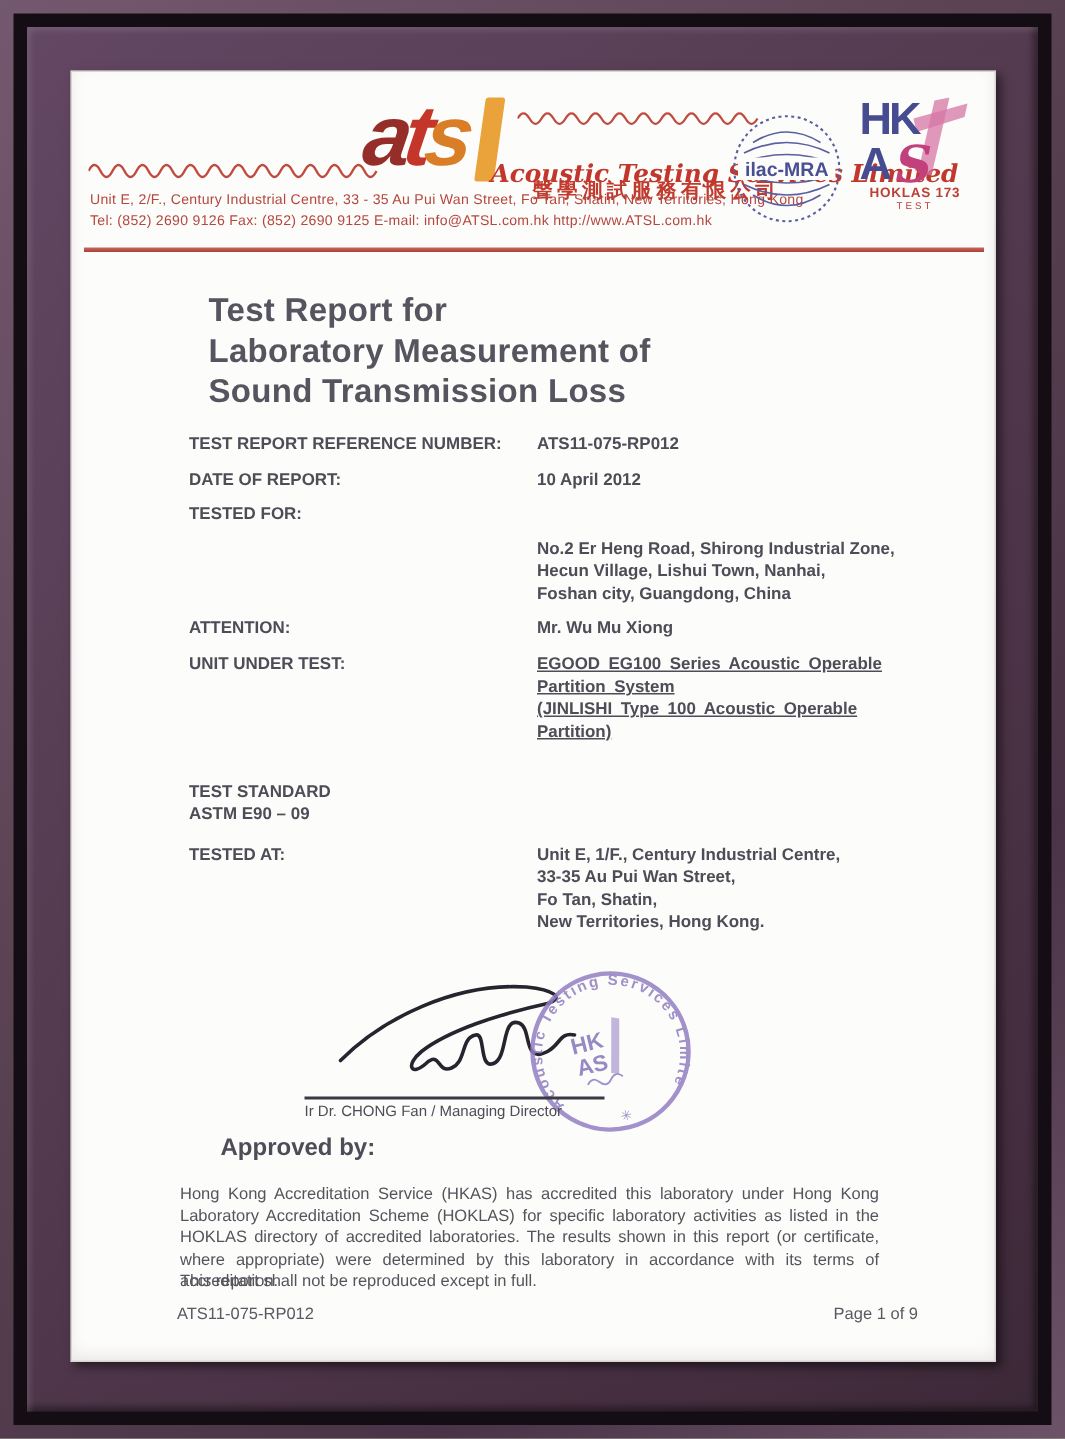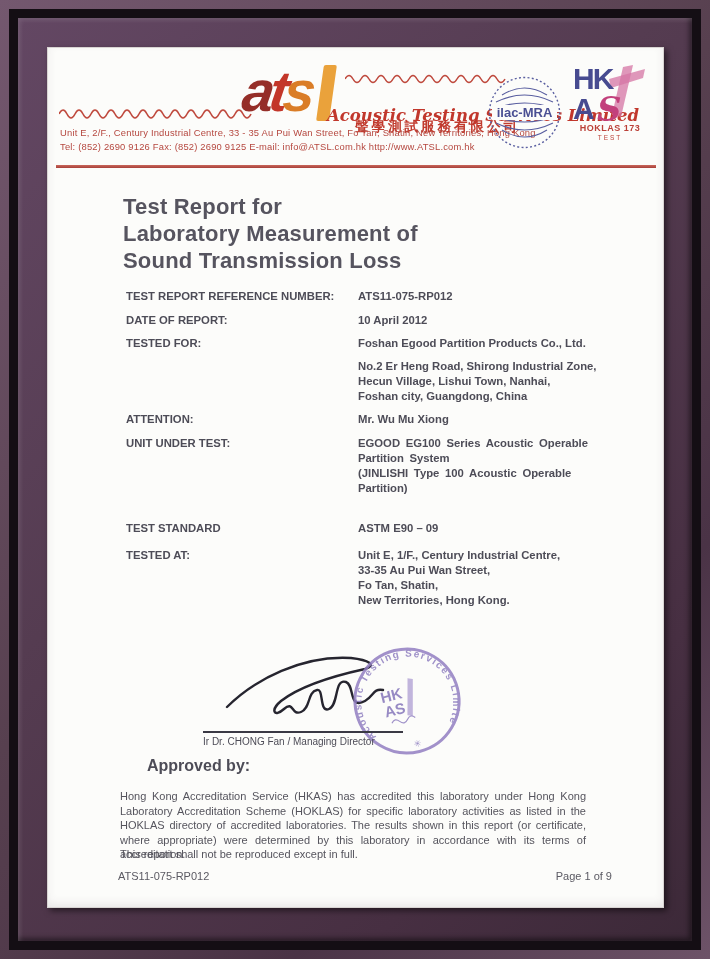--- a/index.html
+++ b/index.html
@@ -24,28 +24,28 @@
   .company-zh{left:308px;top:40px;font-size:13.5px;font-weight:bold;color:#c13a2d;letter-spacing:3px;white-space:nowrap;margin-top:31px;}
   .company-en{left:280px;top:59px;font:italic bold 16.5px "DejaVu Serif",serif;color:#c1372c;white-space:nowrap;}
   .addr{left:13px;font-size:9.4px;color:#b5473f;letter-spacing:.2px;white-space:nowrap;}
   .addr1{top:80px;} .addr2{top:94px;}
   .red-rule{left:9px;top:118px;width:600px;height:3px;background:linear-gradient(#c9685c,#a83f39);}
   .hoklas-txt{left:524px;top:76px;width:78px;text-align:center;font-size:9px;font-weight:bold;
     color:#bb4038;letter-spacing:.5px;}
   .hoklas-sub{left:524px;top:87px;width:78px;text-align:center;font-size:6.5px;color:#bb4038;letter-spacing:2px;}
 
   
-  .title{left:76px;top:146px;font-size:22px;font-weight:bold;line-height:27px;color:#56545f;
+  .title{left:92px;top:146px;font-size:22px;font-weight:bold;line-height:27px;color:#56545f;
     white-space:pre-line;letter-spacing:.2px;}
   .details{left:79px;top:242px;width:486px;}
   .drow{display:flex;font-size:11.3px;font-weight:bold;line-height:15px;color:#4d4c57;}
   .dlabel{width:232px;flex:none;}
   .dvalue{flex:1;white-space:pre-line;}
-  .spread{word-spacing:2.5px;}
-  .mb9{margin-bottom:9px;} .mb8{margin-bottom:8px;align-items:center;} .mb25{margin-bottom:25px;} .mb12{margin-bottom:12px;}
+  .spread{word-spacing:2.5px;text-decoration:underline;}
+  .mb9{margin-bottom:9px;} .mb8{margin-bottom:8px;align-items:center;} .mb25{margin-bottom:25px;} .mb12{margin-bottom:12px;flex-direction:column;}
 
   
   .approved{left:100px;top:664px;font-size:16px;font-weight:bold;margin-top:46px;}
   .sig-line{left:156px;top:684px;width:200px;border-top:2px solid #3a3944;}
   .signer{left:156px;top:689px;font-size:10px;font-weight:normal;}
   .credentials{left:156px;top:704px;font-size:11.5px;font-weight:bold;white-space:pre-line;line-height:15px;}
   .sig-svg{left:168px;top:596px;}
   .stamp{left:304px;top:598px;transform:rotate(-14deg);opacity:.85;}
 
   
@@ -114,21 +114,20 @@
           <div class="drow mb9">
             <div class="dlabel">TEST REPORT REFERENCE NUMBER:</div>
             <div class="dvalue">ATS11-075-RP012</div>
           </div>
           <div class="drow mb8">
             <div class="dlabel">DATE OF REPORT:</div>
             <div class="dvalue">10 April 2012</div>
           </div>
           <div class="drow mb8">
             <div class="dlabel">TESTED FOR:</div>
-            <div class="dvalue">Foshan Egood Partition Products Co., Ltd.</div>
           </div>
           <div class="drow mb8">
             <div class="dlabel"></div>
             <div class="dvalue">No.2 Er Heng Road, Shirong Industrial Zone,
 Hecun Village, Lishui Town, Nanhai,
 Foshan city, Guangdong, China</div>
           </div>
           <div class="drow mb9">
             <div class="dlabel">ATTENTION:</div>
             <div class="dvalue">Mr. Wu Mu Xiong</div>

